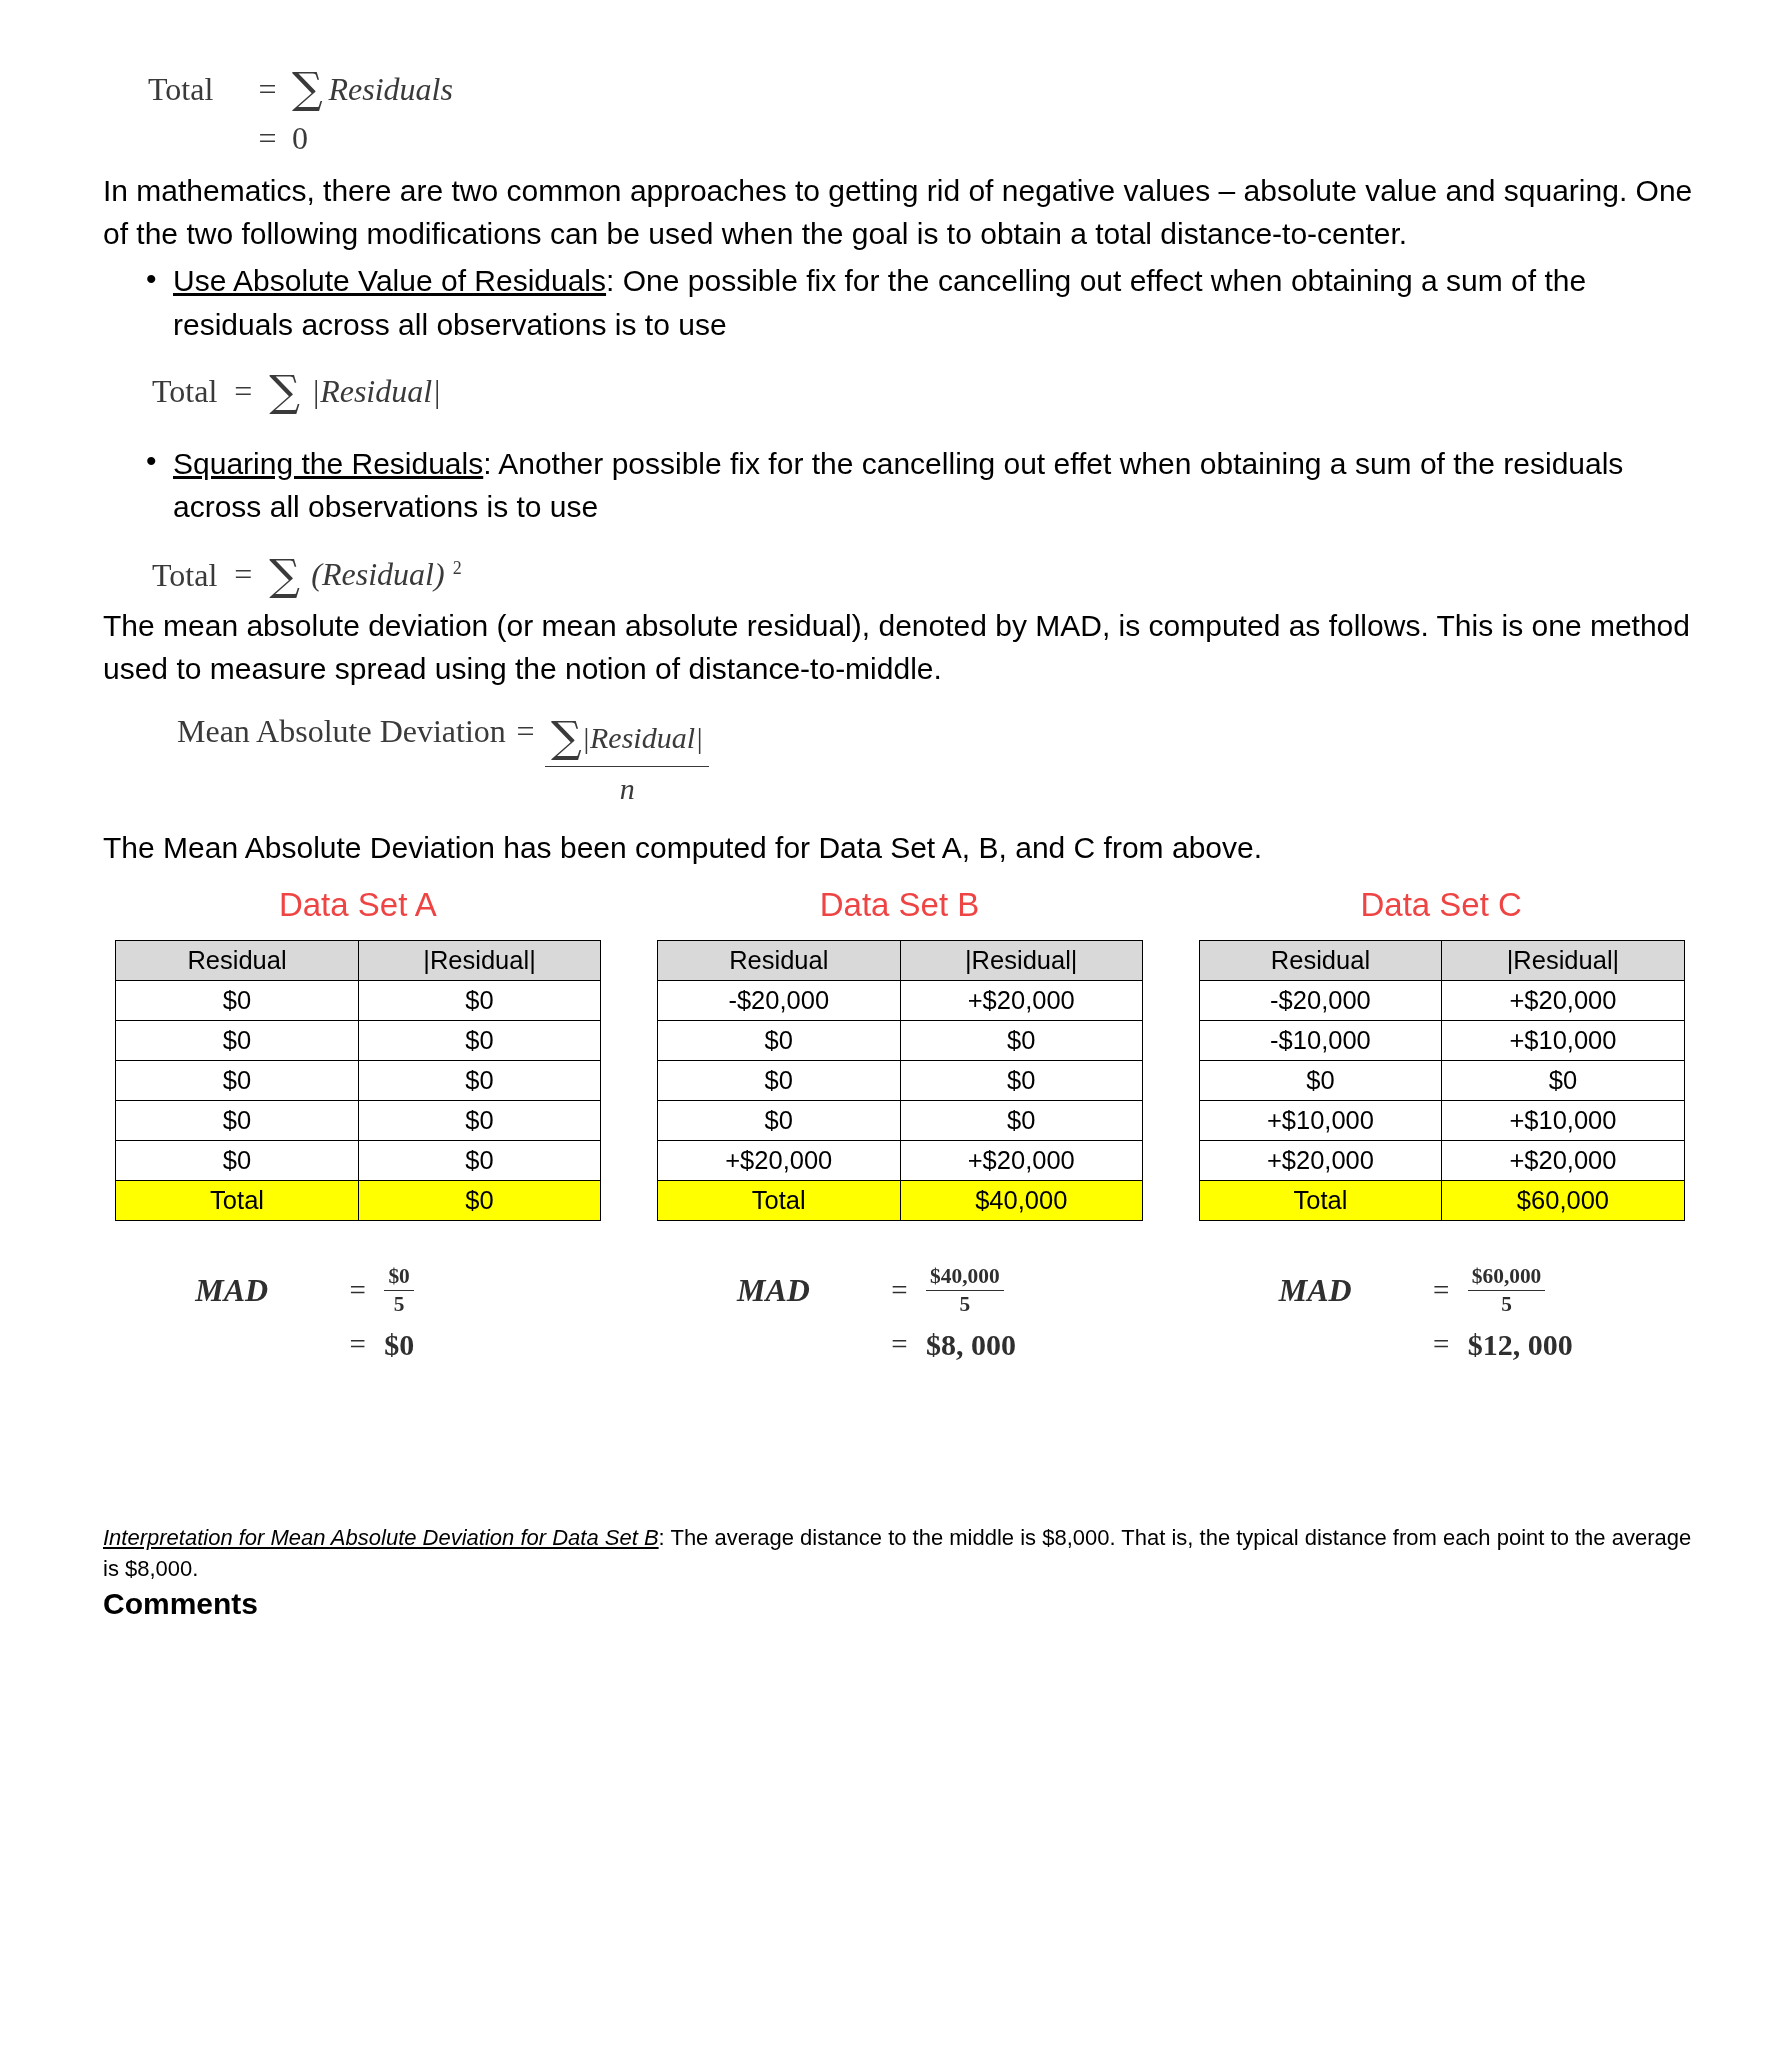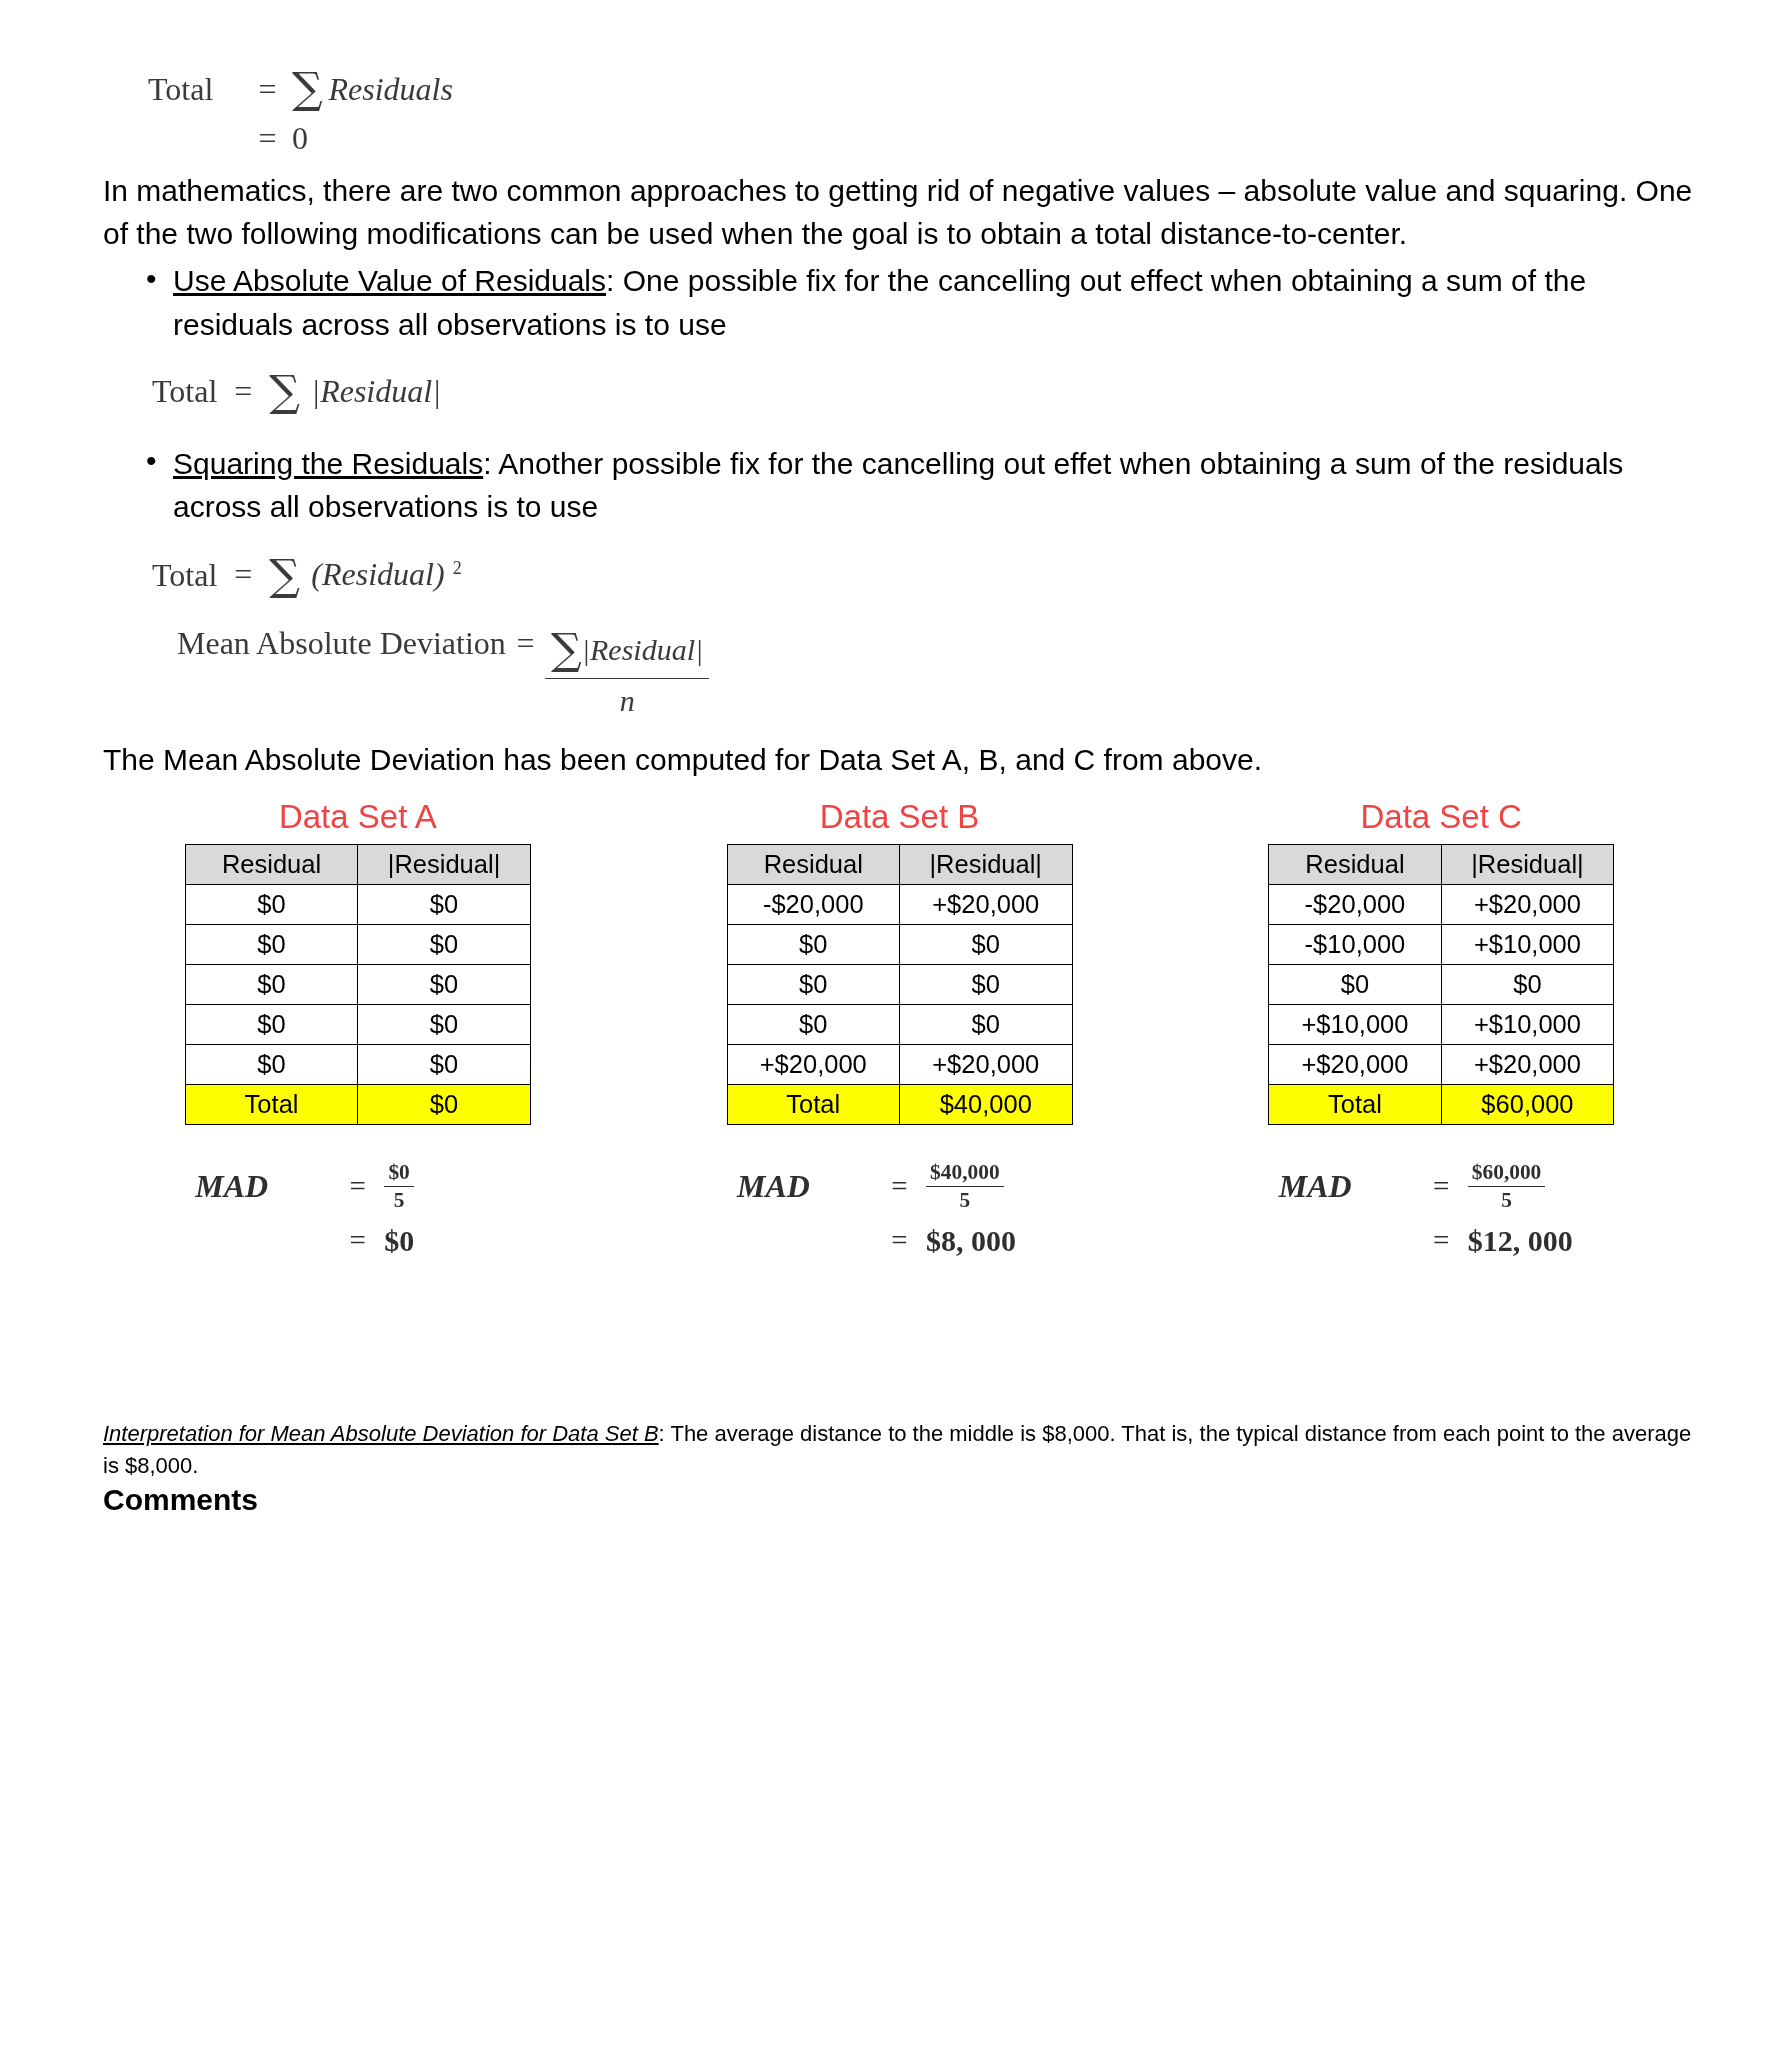--- a/index.html
+++ b/index.html
@@ -103,22 +103,22 @@
     width: 485px;
   }
   .dataset-title {
     text-align: center;
     font-size: 33px;
     margin-bottom: 6.6px;
     color: #ef4444;
   }
   table.ds {
     border-collapse: collapse;
-    margin: 8px auto;
-    width: 346px;
+    margin: 16px auto;
+    width: 486px;
   }
   table.ds td, table.ds th {
     border: 1.2px solid #000;
     font-size: 25.5px;
     font-weight: normal;
     text-align: center;
     padding: 5px 0;
     height: 35px;
     box-sizing: border-box;
     width: 50%;
@@ -240,20 +240,21 @@
   </ul>
 
   <div class="math" style="margin:20.6px 0 0 49px;">
     <span>Total</span>
     <span style="margin:0 9px;">=</span>
     <span class="sum">∑</span>
     <span class="it" style="margin-left:3.3px;">(Residual)</span>
     <sup style="font-size:18px;">2</sup>
   </div>
 
+  <p class="para" style="margin-top:1.6px;">The mean absolute deviation (or mean absolute residual), denoted by MAD, is computed as follows. This is one method used to measure spread using the notion of distance-to-middle.</p>
 
   <div class="math" style="margin:20.6px 0 0 74px; display:flex; ">
     <span>Mean Absolute Deviation</span>
     <span style="margin:0 10.7px;">=</span>
     <span class="frac" style="font-size:30px;">
       <span class="num">
         <span class="sum">∑</span><span class="it">|Residual|</span>
       </span>
       <span class="den it">n</span>
     </span>

